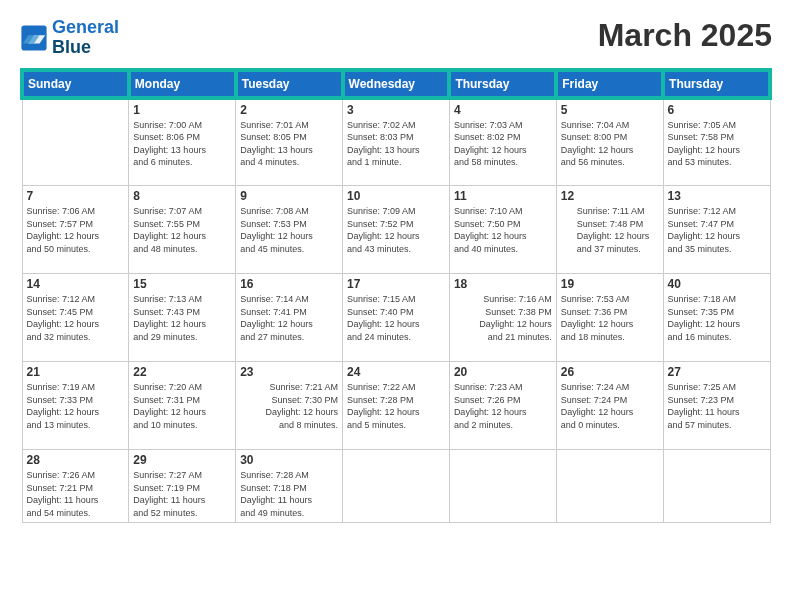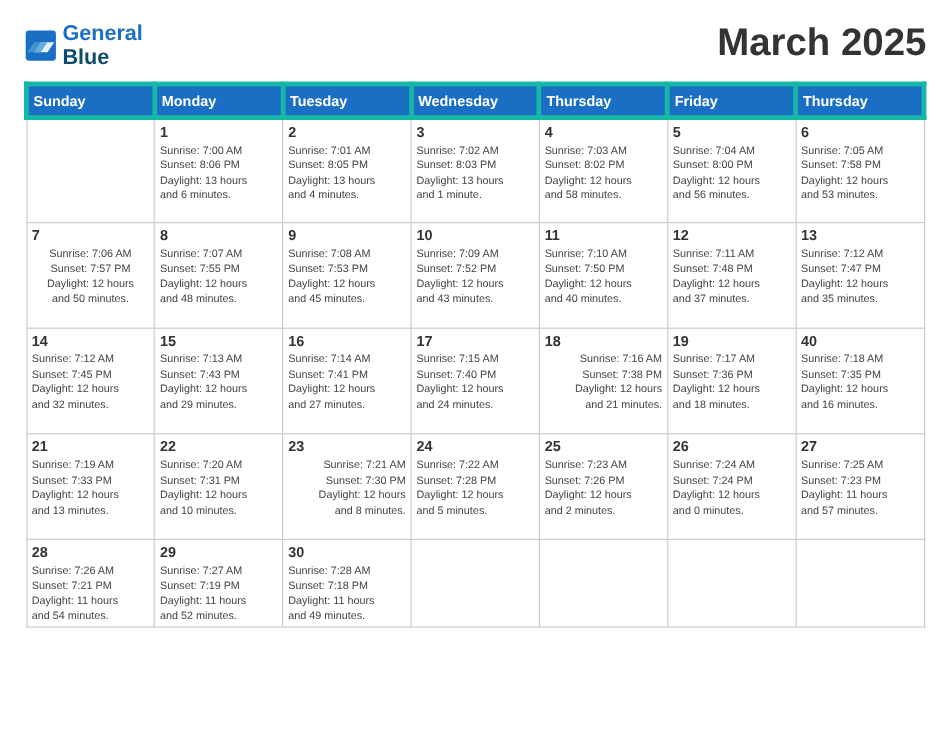--- a/index.html
+++ b/index.html
@@ -173,21 +173,21 @@
             <div class="day-number">6</div>
             <div class="day-info" style="white-space: pre-line;">Sunrise: 7:05 AM
 Sunset: 7:58 PM
 Daylight: 12 hours
 and 53 minutes.</div>
           </td>
         </tr>
         <tr>
           <td>
             <div class="day-number">7</div>
-            <div class="day-info" style="white-space: pre-line; text-align: center;">Sunrise: 7:06 AM
+            <div class="day-info" style="white-space: pre-line;">Sunrise: 7:06 AM
 Sunset: 7:57 PM
 Daylight: 12 hours
 and 50 minutes.</div>
           </td>
           <td>
             <div class="day-number">8</div>
             <div class="day-info" style="white-space: pre-line;">Sunrise: 7:07 AM
 Sunset: 7:55 PM
 Daylight: 12 hours
 and 48 minutes.</div>
@@ -208,21 +208,21 @@
           </td>
           <td>
             <div class="day-number">11</div>
             <div class="day-info" style="white-space: pre-line;">Sunrise: 7:10 AM
 Sunset: 7:50 PM
 Daylight: 12 hours
 and 40 minutes.</div>
           </td>
           <td>
             <div class="day-number">12</div>
-            <div class="day-info" style="white-space: pre-line;">Sunrise: 7:11 AM
+            <div class="day-info" style="white-space: pre-line; margin-left: 16px;">Sunrise: 7:11 AM
 Sunset: 7:48 PM
 Daylight: 12 hours
 and 37 minutes.</div>
           </td>
           <td>
             <div class="day-number">13</div>
             <div class="day-info" style="white-space: pre-line;">Sunrise: 7:12 AM
 Sunset: 7:47 PM
 Daylight: 12 hours
 and 35 minutes.</div>
@@ -259,21 +259,21 @@
           </td>
           <td>
             <div class="day-number">18</div>
             <div class="day-info" style="white-space: pre-line; text-align: right;">Sunrise: 7:16 AM
 Sunset: 7:38 PM
 Daylight: 12 hours
 and 21 minutes.</div>
           </td>
           <td>
             <div class="day-number">19</div>
-            <div class="day-info" style="white-space: pre-line;">Sunrise: 7:17 AM
+            <div class="day-info" style="white-space: pre-line;">Sunrise: 7:53 AM
 Sunset: 7:36 PM
 Daylight: 12 hours
 and 18 minutes.</div>
           </td>
           <td>
             <div class="day-number">40</div>
             <div class="day-info" style="white-space: pre-line;">Sunrise: 7:18 AM
 Sunset: 7:35 PM
 Daylight: 12 hours
 and 16 minutes.</div>
@@ -302,21 +302,21 @@
 and 8 minutes.</div>
           </td>
           <td>
             <div class="day-number">24</div>
             <div class="day-info" style="white-space: pre-line;">Sunrise: 7:22 AM
 Sunset: 7:28 PM
 Daylight: 12 hours
 and 5 minutes.</div>
           </td>
           <td>
-            <div class="day-number">25</div>
+            <div class="day-number">20</div>
             <div class="day-info" style="white-space: pre-line;">Sunrise: 7:23 AM
 Sunset: 7:26 PM
 Daylight: 12 hours
 and 2 minutes.</div>
           </td>
           <td>
             <div class="day-number">26</div>
             <div class="day-info" style="white-space: pre-line;">Sunrise: 7:24 AM
 Sunset: 7:24 PM
 Daylight: 12 hours

